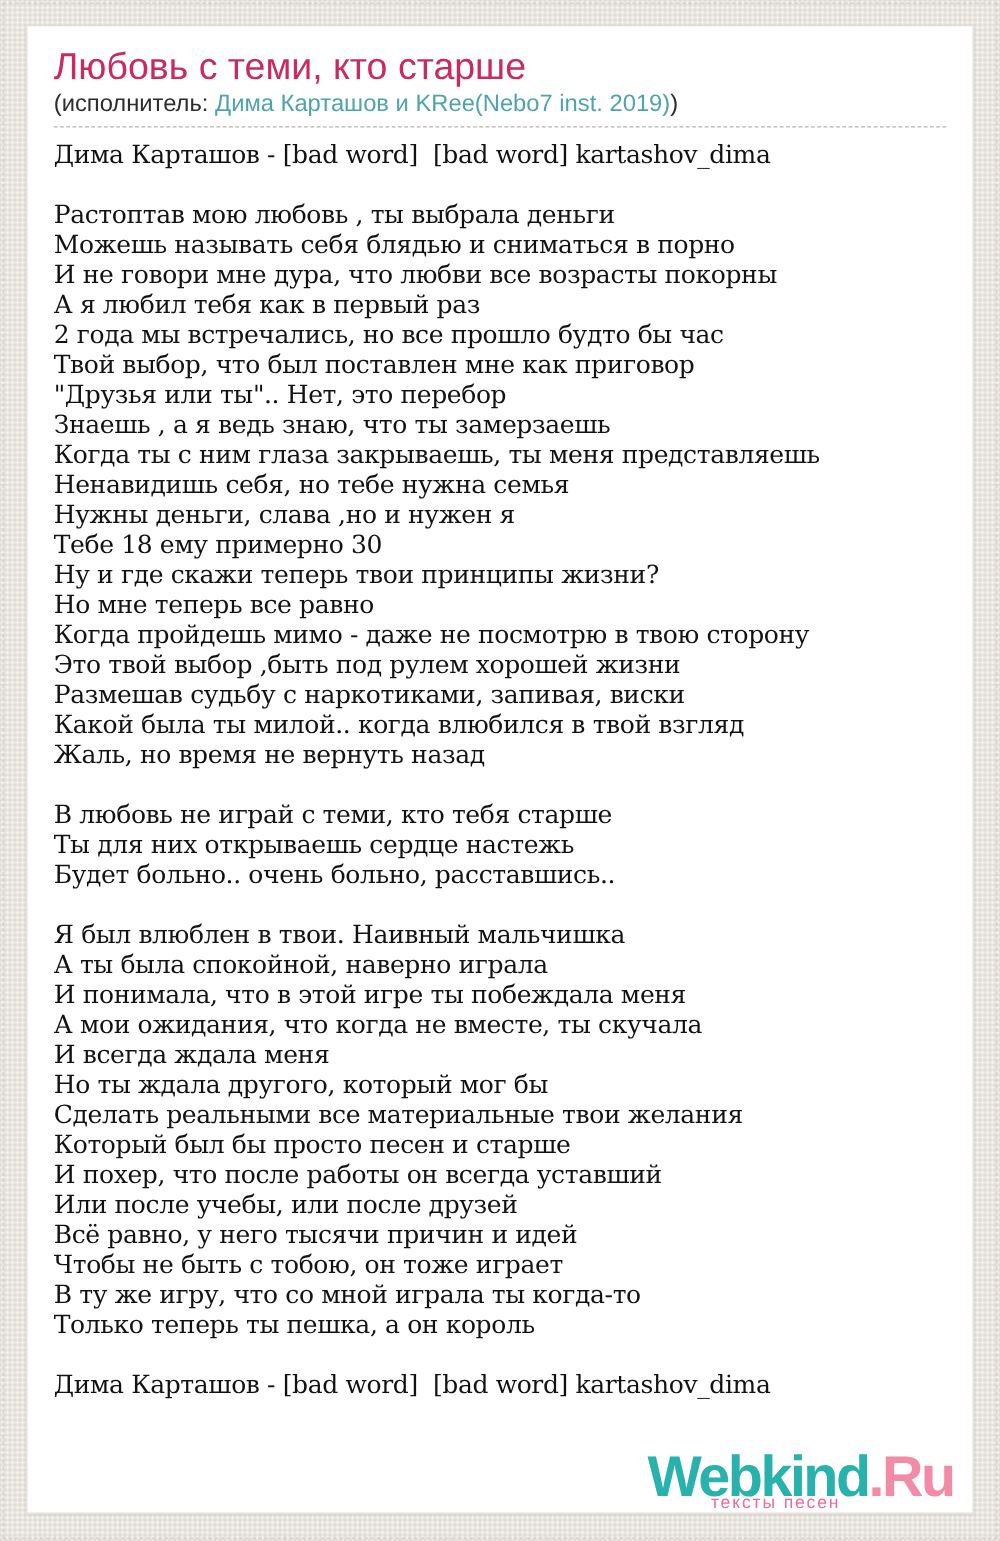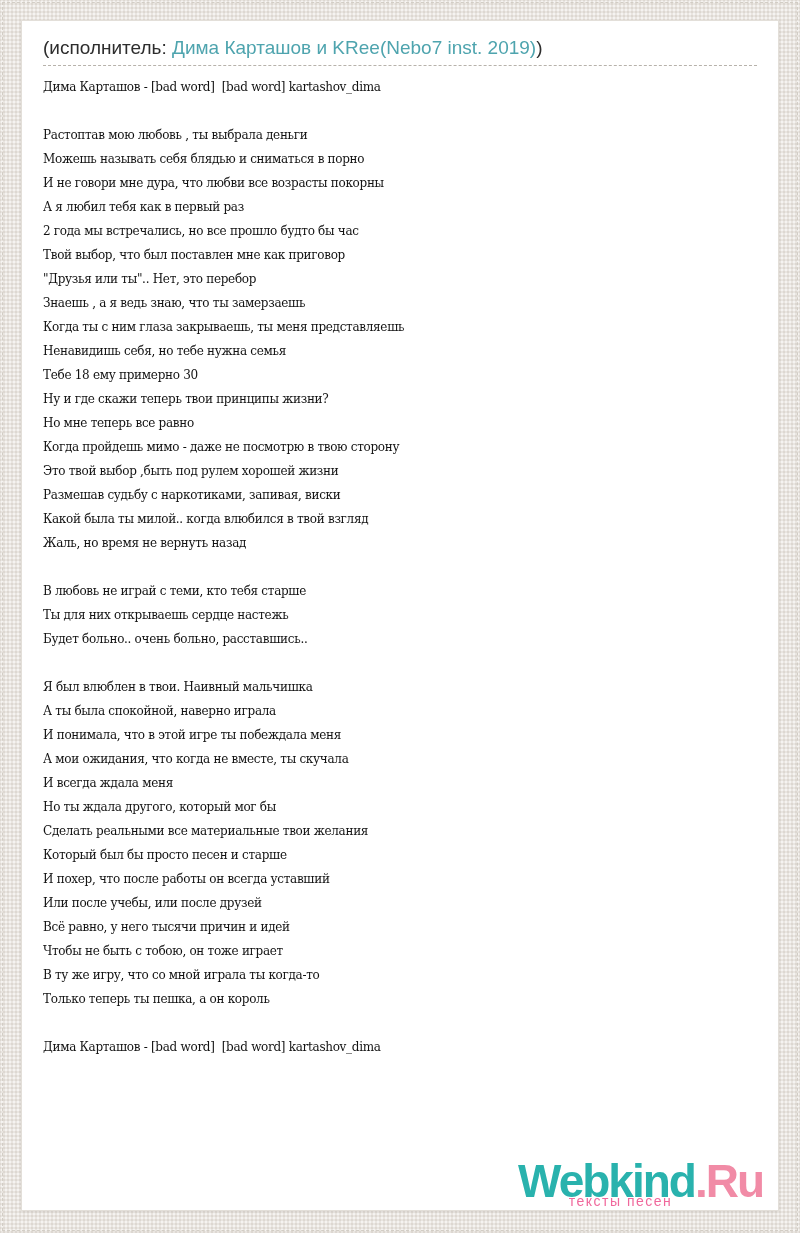--- a/index.html
+++ b/index.html
@@ -44,21 +44,21 @@
     border-bottom: 1px dashed #b7b2ab;
   }
   .artist-link {
     color: #4ea4ae;
     text-decoration: none;
     cursor: pointer;
   }
   .lyrics {
     margin-top: 9px;
     font-family: "DejaVu Serif", "Liberation Serif", serif;
-    font-size: 12px;
+    font-size: 20px;
     line-height: 24px;
     letter-spacing: -0.3px;
     color: #121212;
   }
   .lyr-line {
     white-space: pre-wrap;
     min-height: 24px;
   }
   .logo {
     position: absolute;
@@ -85,36 +85,38 @@
     padding-right: 40px;
   }
 </style>
 </head>
 <body>
 
 <div class="page-border"></div>
 
 <div class="card">
 
+  <h1 class="title">Любовь с теми, кто старше</h1>
 
   <div class="artist-line"><span>(исполнитель: </span><a class="artist-link">Дима Карташов и KRee(Nebo7 inst. 2019)</a><span>)</span></div>
 
   <div class="lyrics">
       <div class="lyr-line">Дима Карташов - [bad word]  [bad word] kartashov_dima</div>
       <div class="lyr-line"></div>
       <div class="lyr-line">Растоптав мою любовь , ты выбрала деньги</div>
       <div class="lyr-line">Можешь называть себя блядью и сниматься в порно</div>
       <div class="lyr-line">И не говори мне дура, что любви все возрасты покорны</div>
       <div class="lyr-line">А я любил тебя как в первый раз</div>
       <div class="lyr-line">2 года мы встречались, но все прошло будто бы час</div>
       <div class="lyr-line">Твой выбор, что был поставлен мне как приговор</div>
       <div class="lyr-line">"Друзья или ты".. Нет, это перебор</div>
       <div class="lyr-line">Знаешь , а я ведь знаю, что ты замерзаешь</div>
       <div class="lyr-line">Когда ты с ним глаза закрываешь, ты меня представляешь</div>
       <div class="lyr-line">Ненавидишь себя, но тебе нужна семья</div>
+      <div class="lyr-line">Нужны деньги, слава ,но и нужен я</div>
       <div class="lyr-line">Тебе 18 ему примерно 30</div>
       <div class="lyr-line">Ну и где скажи теперь твои принципы жизни?</div>
       <div class="lyr-line">Но мне теперь все равно</div>
       <div class="lyr-line">Когда пройдешь мимо - даже не посмотрю в твою сторону</div>
       <div class="lyr-line">Это твой выбор ,быть под рулем хорошей жизни</div>
       <div class="lyr-line">Размешав судьбу с наркотиками, запивая, виски</div>
       <div class="lyr-line">Какой была ты милой.. когда влюбился в твой взгляд</div>
       <div class="lyr-line">Жаль, но время не вернуть назад</div>
       <div class="lyr-line"></div>
       <div class="lyr-line">В любовь не играй с теми, кто тебя старше</div>

